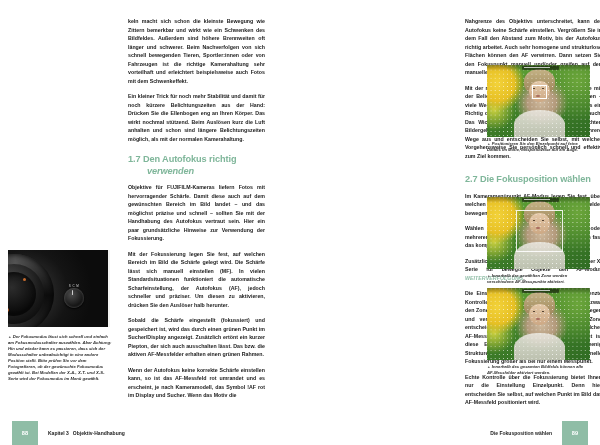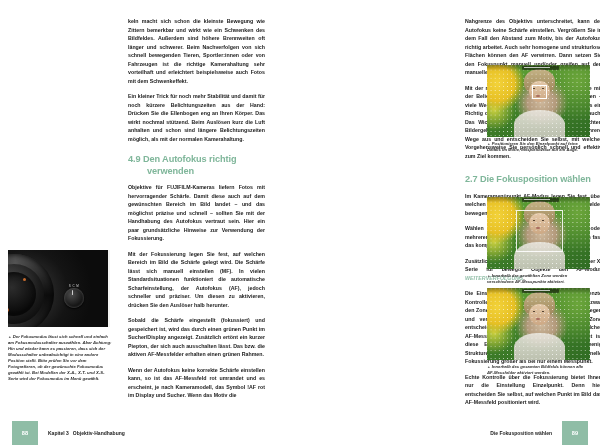--- a/index.html
+++ b/index.html
@@ -33,21 +33,21 @@
 
   
   h2.sec{
     margin:0 0 6px 0;
     font-size:9.2px;
     line-height:11.5px;
     font-weight:700;
     color:#7fb69a;
     letter-spacing:-0.1px;
   }
-  h2.sec .l2{display:block;margin-left:19px;}
+  h2.sec .l2{display:block;margin-left:19px;font-style:italic;}
   .heading-block{margin:11px 0 6px 0;}
   .heading-block-r{margin:14px 0 6px 0;}
 
   
   .photo{position:absolute;overflow:hidden;}
   .photo .frame{width:100%;height:100%;position:relative;overflow:hidden;}
 
   
   .cam{
     position:absolute;left:8px;top:250px;width:102px;height:77px;
@@ -203,21 +203,21 @@
 <div class="spread">
 
   <div class="page page-left">
 
     <div class="col left-col">
       <p>keln macht sich schon die kleinste Bewegung wie Zittern bemerkbar und wirkt wie ein Schwenken des Bildfeldes. Außerdem sind höhere Brennweiten oft länger und schwerer. Beim Nachverfolgen von sich schnell bewegenden Tieren, Sportler:innen oder von Fahrzeugen ist die richtige Kamerahaltung sehr vorteilhaft und erleichtert beispielsweise auch Fotos mit dem Schwenkeffekt.</p>
       <p>Ein kleiner Trick für noch mehr Stabilität und damit für noch kürzere Belichtungszeiten aus der Hand: Drücken Sie die Ellenbogen eng an Ihren Körper. Das wirkt nochmal stützend. Beim Auslösen kurz die Luft anhalten und schon sind längere Belichtungszeiten möglich, als mit der normalen Kamerahaltung.</p>
 
       <div class="heading-block">
         <h2 class="sec">
-          <span>4.9 Den Autofokus richtig</span>
+          <span>1.7 Den Autofokus richtig</span>
           <span class="l2">verwenden</span>
         </h2>
       </div>
 
       <p>Objektive für FUJIFILM-Kameras liefern Fotos mit hervorragender Schärfe. Damit diese auch auf dem gewünschten Bereich im Bild landet – und das möglichst präzise und schnell – sollten Sie mit der Handhabung des Autofokus vertraut sein. Hier ein paar grundsätzliche Hinweise zur Verwendung der Fokussierung.</p>
       <p>Mit der Fokussierung legen Sie fest, auf welchen Bereich im Bild die Schärfe gelegt wird. Die Schärfe lässt sich manuell einstellen (MF). In vielen Standardsituationen funktioniert die automatische Scharfeinstellung, der Autofokus (AF), jedoch schneller und präziser. Um diesen zu aktivieren, drücken Sie den Auslöser halb herunter.</p>
       <p>Sobald die Schärfe eingestellt (fokussiert) und gespeichert ist, wird das durch einen grünen Punkt im Sucher/Display angezeigt. Zusätzlich ertönt ein kurzer Piepton, der sich auch ausschalten lässt. Das bzw. die aktiven AF-Messfelder erhalten einen grünen Rahmen.</p>
       <p>Wenn der Autofokus keine korrekte Schärfe einstellen kann, so ist das AF-Messfeld rot umrandet und es erscheint, je nach Kameramodell, das Symbol !AF rot im Display und Sucher. Wenn das Motiv die</p>
     </div>
 

